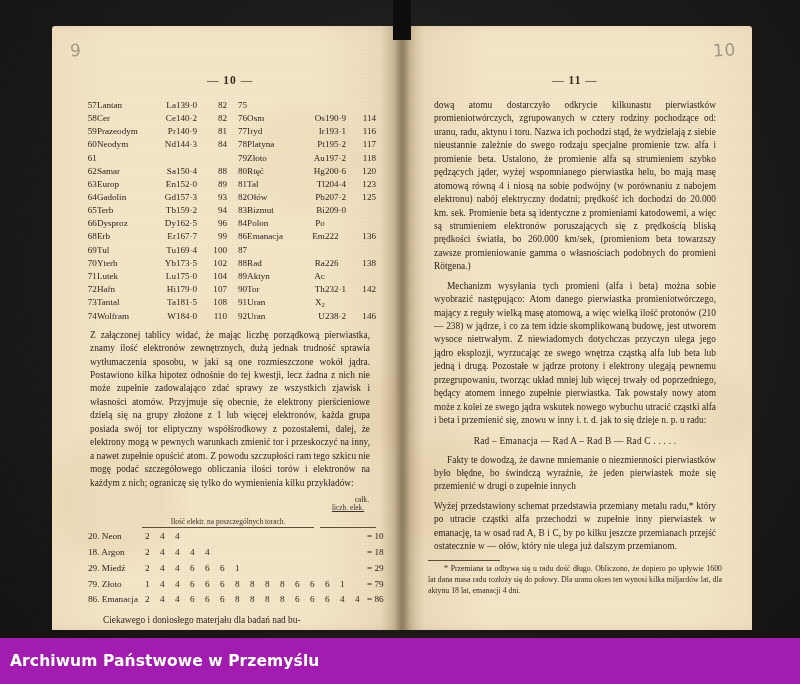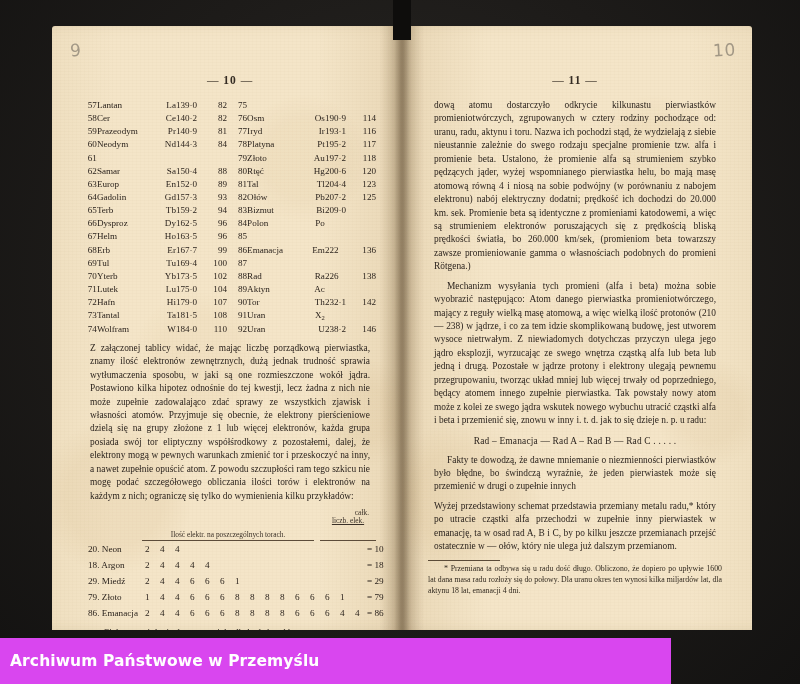--- a/index.html
+++ b/index.html
@@ -254,23 +254,23 @@
   .footnote .fn-mark { font-size: 8px; }
   .footnote .fn-first { text-indent: 16px; display: block; }
 
   sub { font-size: .72em; vertical-align: -0.28em; }
 
   
   #watermark {
     position: absolute;
     left: 0;
     bottom: 0;
-    width: 671px;
+    width: 800px;
     height: 46px;
-    background: #d946ef;
+    background: #a21caf;
     display: flex;
     align-items: center;
   }
   #watermark span {
     font-family: "DejaVu Sans", sans-serif;
     font-size: 15.5px;
     font-weight: bold;
     color: #ffffff;
     padding-left: 10px;
     letter-spacing: .1px;
@@ -421,33 +421,20 @@
               <tr>
                 <td class="num">66</td>
                 <td class="name">Dysproz</td>
                 <td class="sym">Dy</td>
                 <td class="mass">162·5</td>
                 <td class="el">96</td>
                 <td class="gap">&nbsp;</td>
                 <td class="num">84</td>
                 <td class="name">Polon</td>
                 <td class="sym">Po</td>
-                <td class="mass">&nbsp;</td>
-                <td class="el">&nbsp;</td>
-              </tr>
-              <tr>
-                <td class="num">67</td>
-                <td class="name">Helm</td>
-                <td class="sym">Ho</td>
-                <td class="mass">163·5</td>
-                <td class="el">96</td>
-                <td class="gap">&nbsp;</td>
-                <td class="num">85</td>
-                <td class="name">&nbsp;</td>
-                <td class="sym">&nbsp;</td>
                 <td class="mass">&nbsp;</td>
                 <td class="el">&nbsp;</td>
               </tr>
               <tr>
                 <td class="num">68</td>
                 <td class="name">Erb</td>
                 <td class="sym">Er</td>
                 <td class="mass">167·7</td>
                 <td class="el">99</td>
                 <td class="gap">&nbsp;</td>

